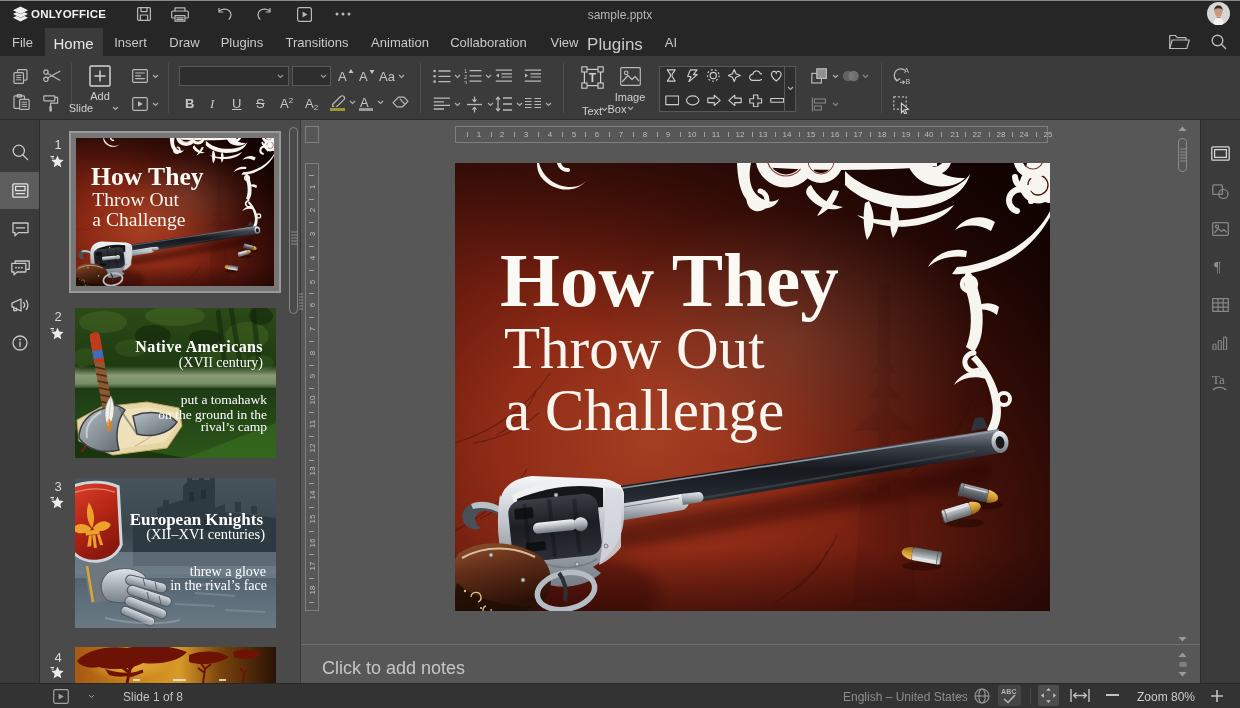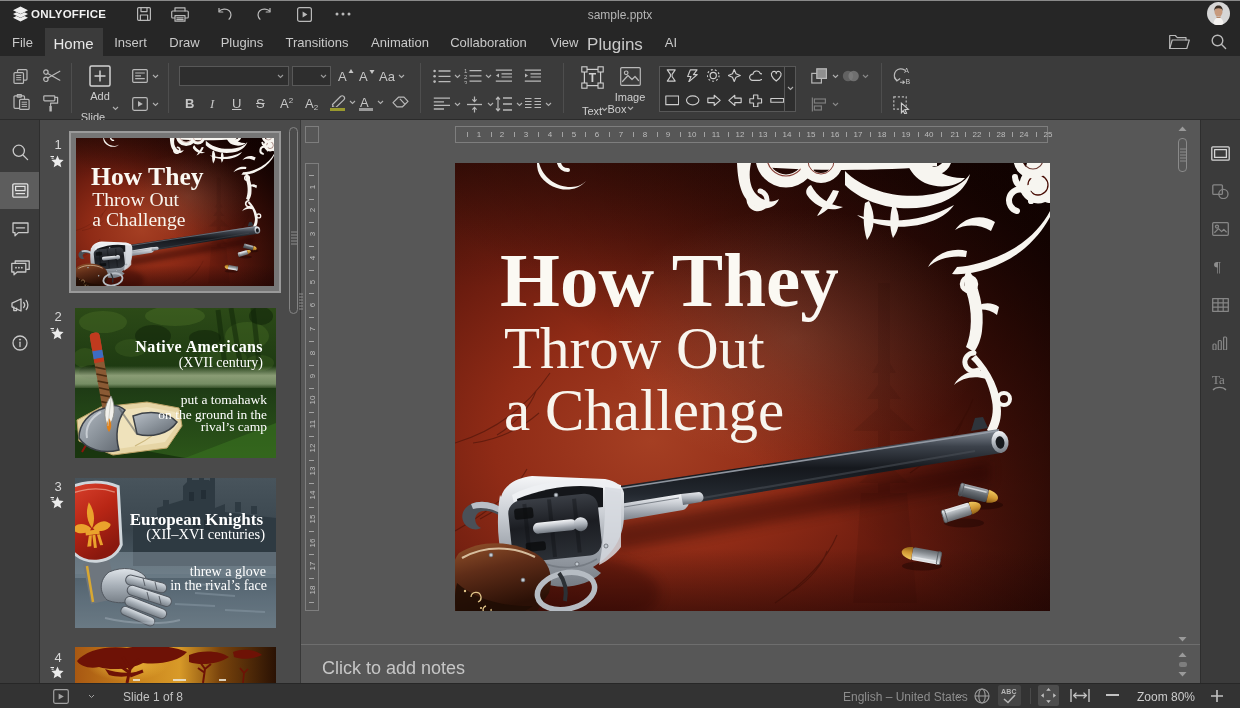--- a/index.html
+++ b/index.html
@@ -109,21 +109,21 @@
 <svg style="position:absolute;left:43px;top:95px;" width="16" height="17" viewBox="0 0 16 17">
     <rect x="0.8" y="0.8" width="11" height="5" rx="0.8" fill="none" stroke="#b9b9b9" stroke-width="1.2" stroke-linecap="round" stroke-linejoin="round"></rect>
     <path d="M11.8,2.4 H14.6 V8.2 H7.6 V11" fill="none" stroke="#b9b9b9" stroke-width="1.2" stroke-linecap="round" stroke-linejoin="round"></path>
     <rect x="6.4" y="11" width="2.4" height="5.4" rx="0.5" fill="#b9b9b9"></rect>
   </svg>
 <svg style="position:absolute;left:89px;top:65px;" width="22" height="22" viewBox="0 0 22 22">
     <rect x="1" y="1" width="20" height="20" rx="1.5" fill="none" stroke="#d2d2d2" stroke-width="1.5"></rect>
     <path d="M11,5.5 V16.5 M5.5,11 H16.5" stroke="#d2d2d2" stroke-width="1.5"></path>
   </svg>
 <div class="lbl" style="left:75px;top:91px;width:50px;">Add</div>
-<div class="lbl" style="left:68px;top:103px;width:50px;margin-top:9px;">Slide</div>
+<div class="lbl" style="left:56px;top:103px;width:50px;">Slide</div>
 <svg class="chev" style="left:112px;top:106px" width="7" height="5" viewBox="0 0 7 5">
     <path d="M1,1 L3.5,3.5 L6,1" fill="none" stroke="#b0b0b0" stroke-width="1.1"></path>
   </svg>
 <svg style="position:absolute;left:132px;top:69px;" width="16" height="14" viewBox="0 0 16 14">
     <rect x="0.7" y="0.7" width="14.6" height="12.6" rx="1" fill="none" stroke="#b9b9b9" stroke-width="1.2" stroke-linecap="round" stroke-linejoin="round"></rect>
     <path d="M3.2,4 H12.8 M3.2,6.8 H9 M3.2,9.6 H12.8" stroke="#b9b9b9" stroke-width="1.2"></path>
   </svg>
 <svg class="chev" style="left:152px;top:74px" width="7" height="5" viewBox="0 0 7 5">
     <path d="M1,1 L3.5,3.5 L6,1" fill="none" stroke="#b0b0b0" stroke-width="1.1"></path>
   </svg>

